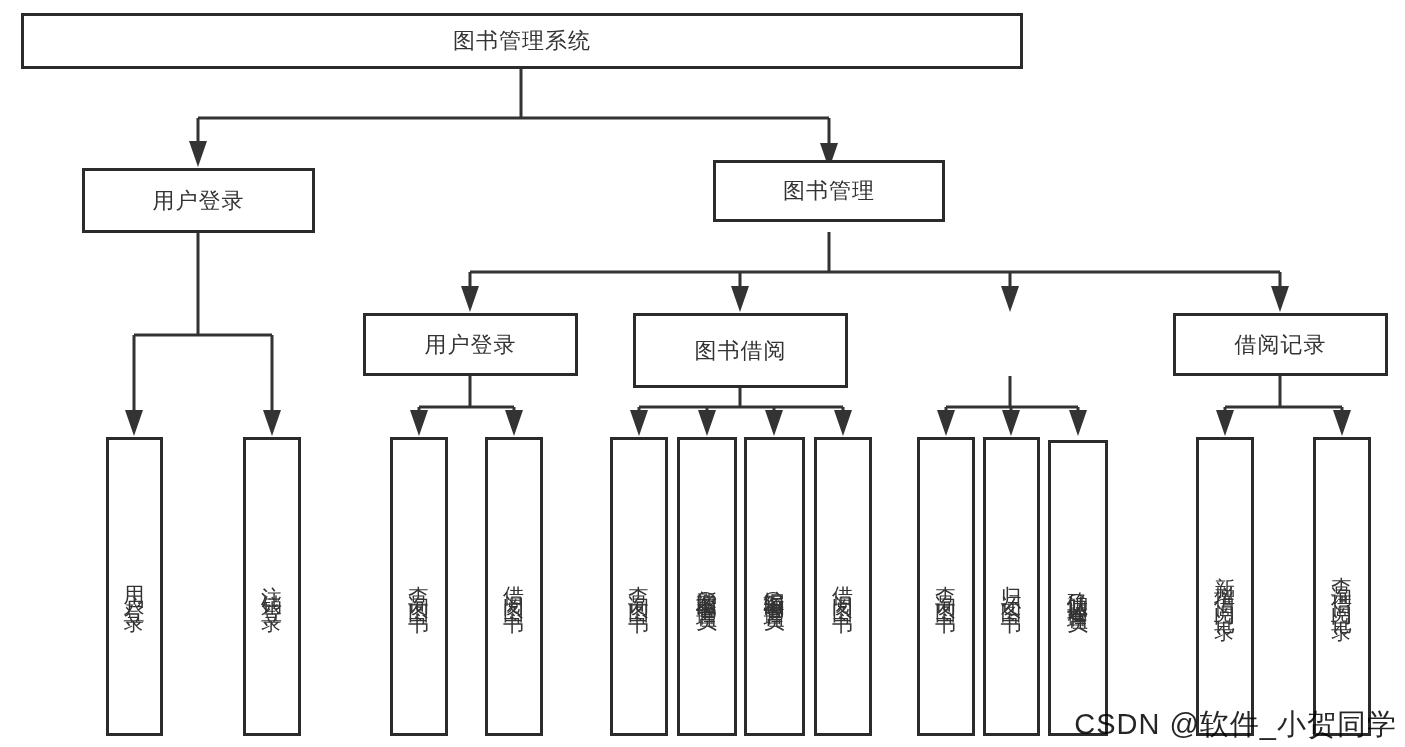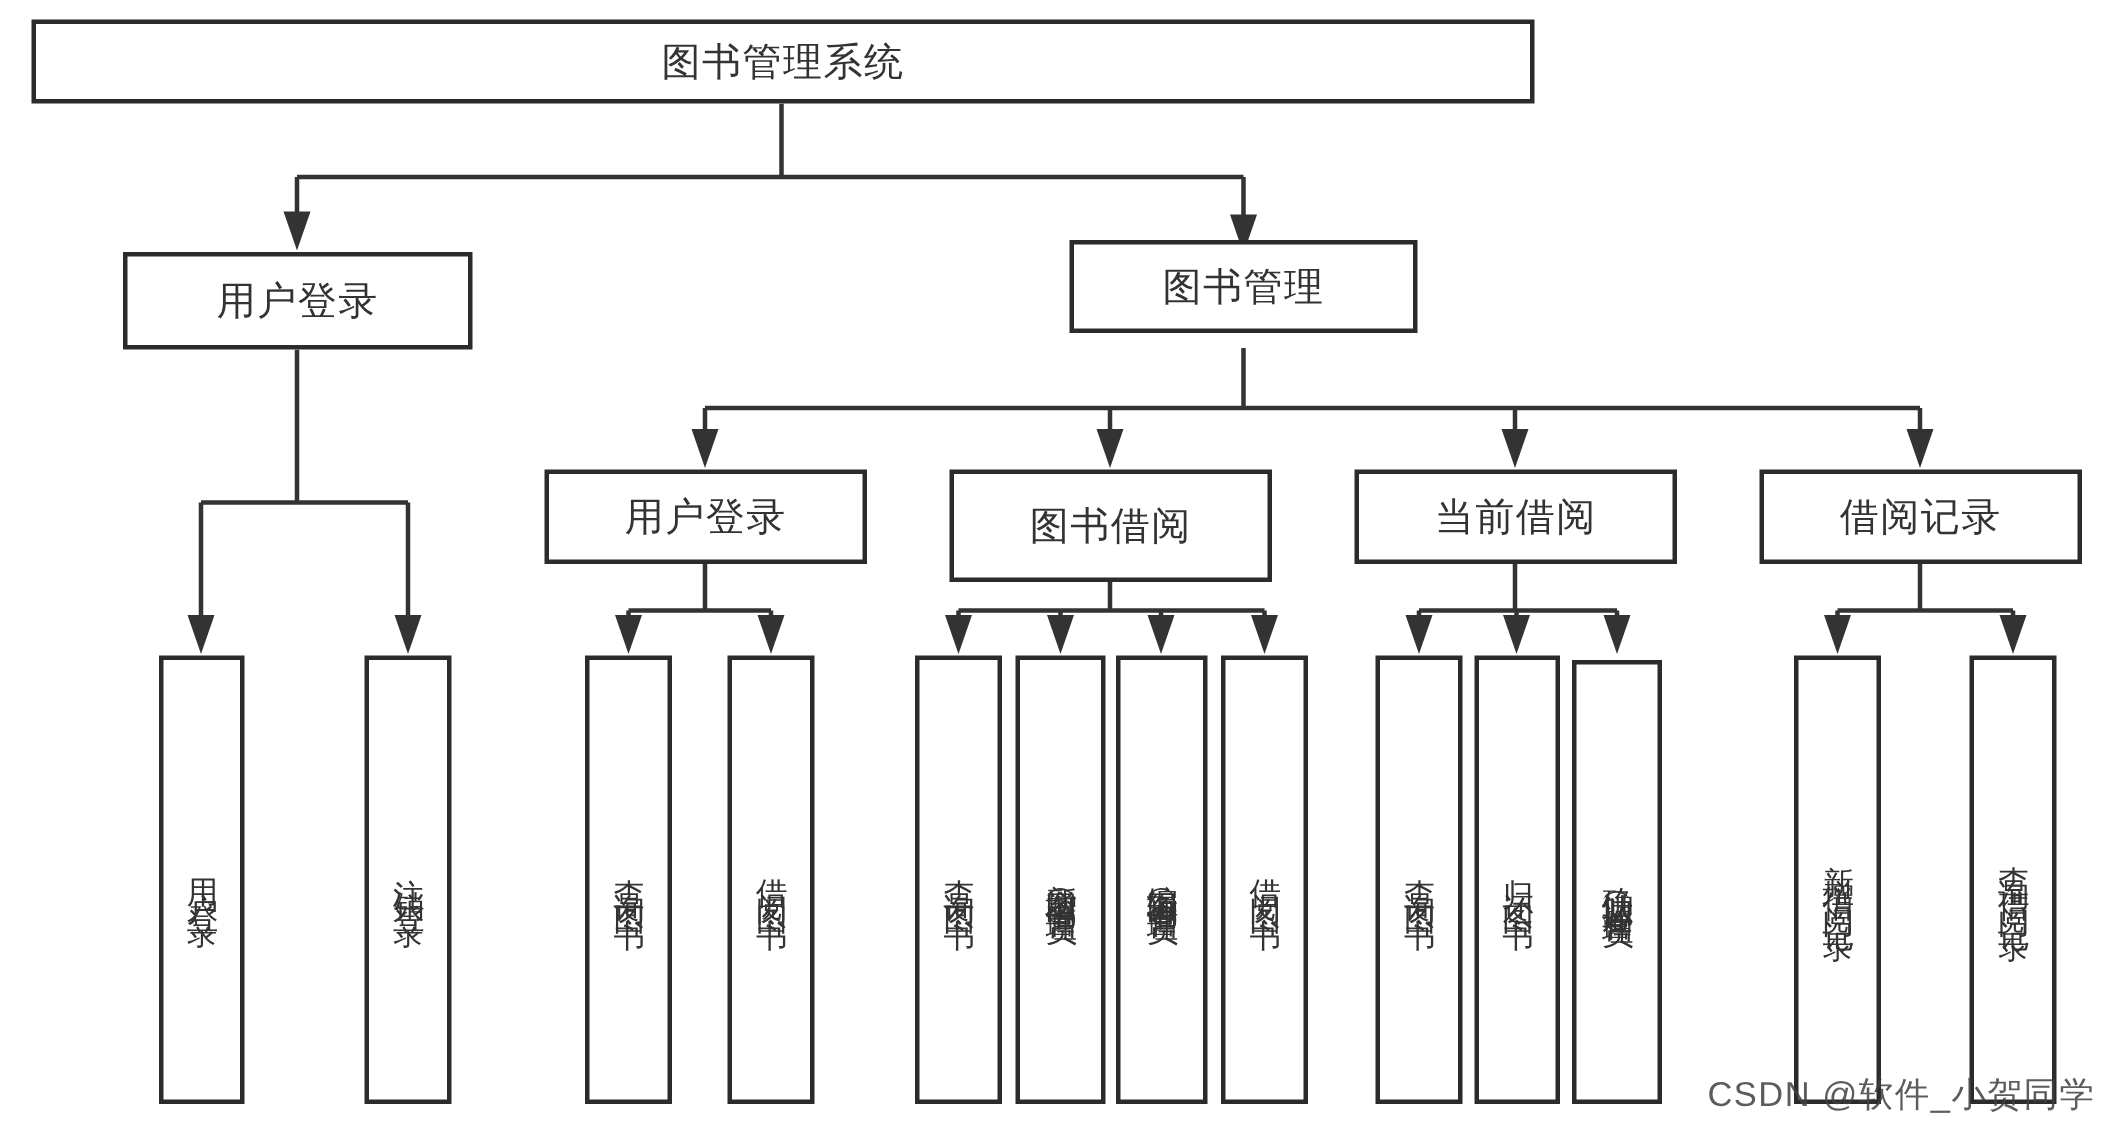--- a/index.html
+++ b/index.html
@@ -19,35 +19,35 @@
   }
   .box {
     position: absolute;
     background: #ffffff;
     border: 3px solid #2b2b2b;
     box-sizing: border-box;
     display: flex;
     align-items: center;
     justify-content: center;
   }
-  .h { font-size: 26px; letter-spacing: 1px; }
+  .h { font-size: 22px; letter-spacing: 1px; }
   .v .vtext {
     writing-mode: vertical-rl;
     text-orientation: mixed;
     line-height: 1;
     font-size: 21px;
     letter-spacing: 9px;
   }
   .v .vtext.dense { letter-spacing: 3px; }
   .watermark {
     position: absolute;
     right: 8px;
     bottom: 2px;
-    font-size: 23px;
-    color: #404040;
+    font-size: 29px;
+    color: #000000;
     opacity: 0.85;
     letter-spacing: 1px;
     white-space: nowrap;
   }
 </style>
 </head>
 <body>
 
 <div class="canvas">
 
@@ -92,23 +92,20 @@
   <div class="box h" style="left:713px;top:160px;width:232px;height:62px">
     <span>图书管理</span>
   </div>
 
   <div class="box h" style="left:363px;top:313px;width:215px;height:63px">
     <span>用户登录</span>
   </div>
   <div class="box h" style="left:633px;top:313px;width:215px;height:75px">
     <span>图书借阅</span>
   </div>
-  <div class="box h" style="left:903px;top:313px;width:215px;height:63px">
-    <span>当前借阅</span>
-  </div>
   <div class="box h" style="left:1173px;top:313px;width:215px;height:63px">
     <span>借阅记录</span>
   </div>
 
   <div class="box v" style="left:106px;top:437px;width:57px;height:299px">
     <span class="vtext">用户登录</span>
   </div>
   <div class="box v" style="left:243px;top:437px;width:58px;height:299px">
     <span class="vtext">注销登录</span>
   </div>

